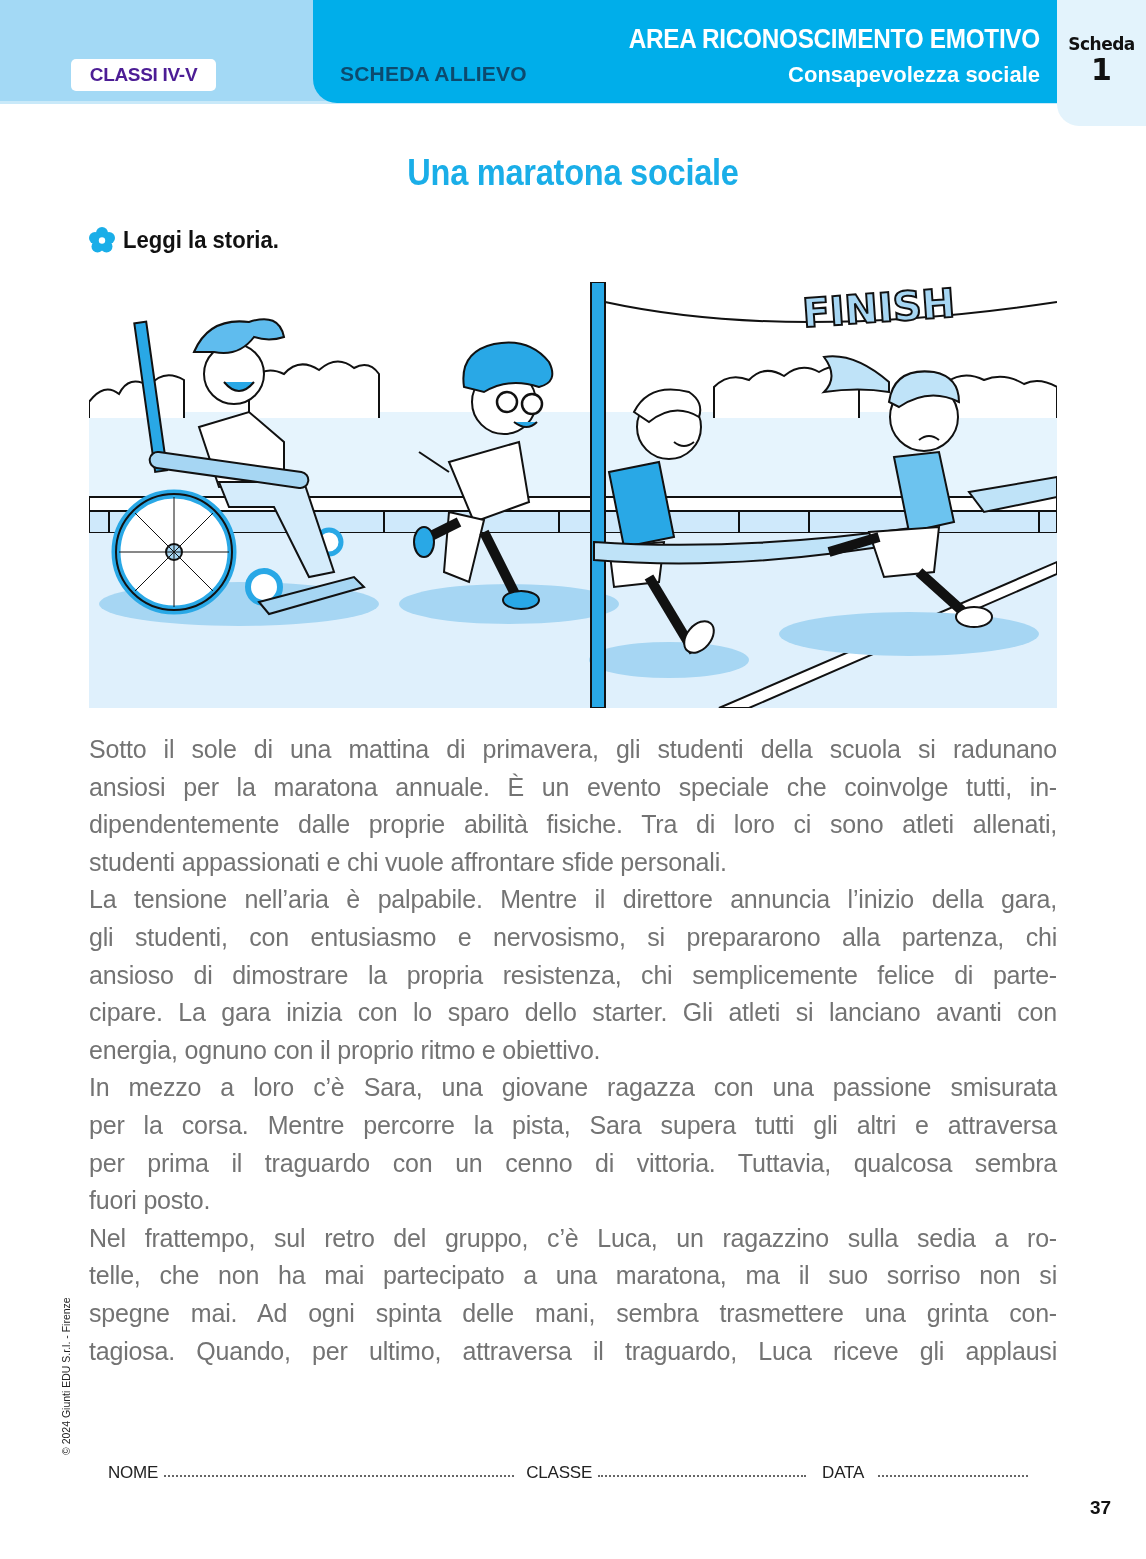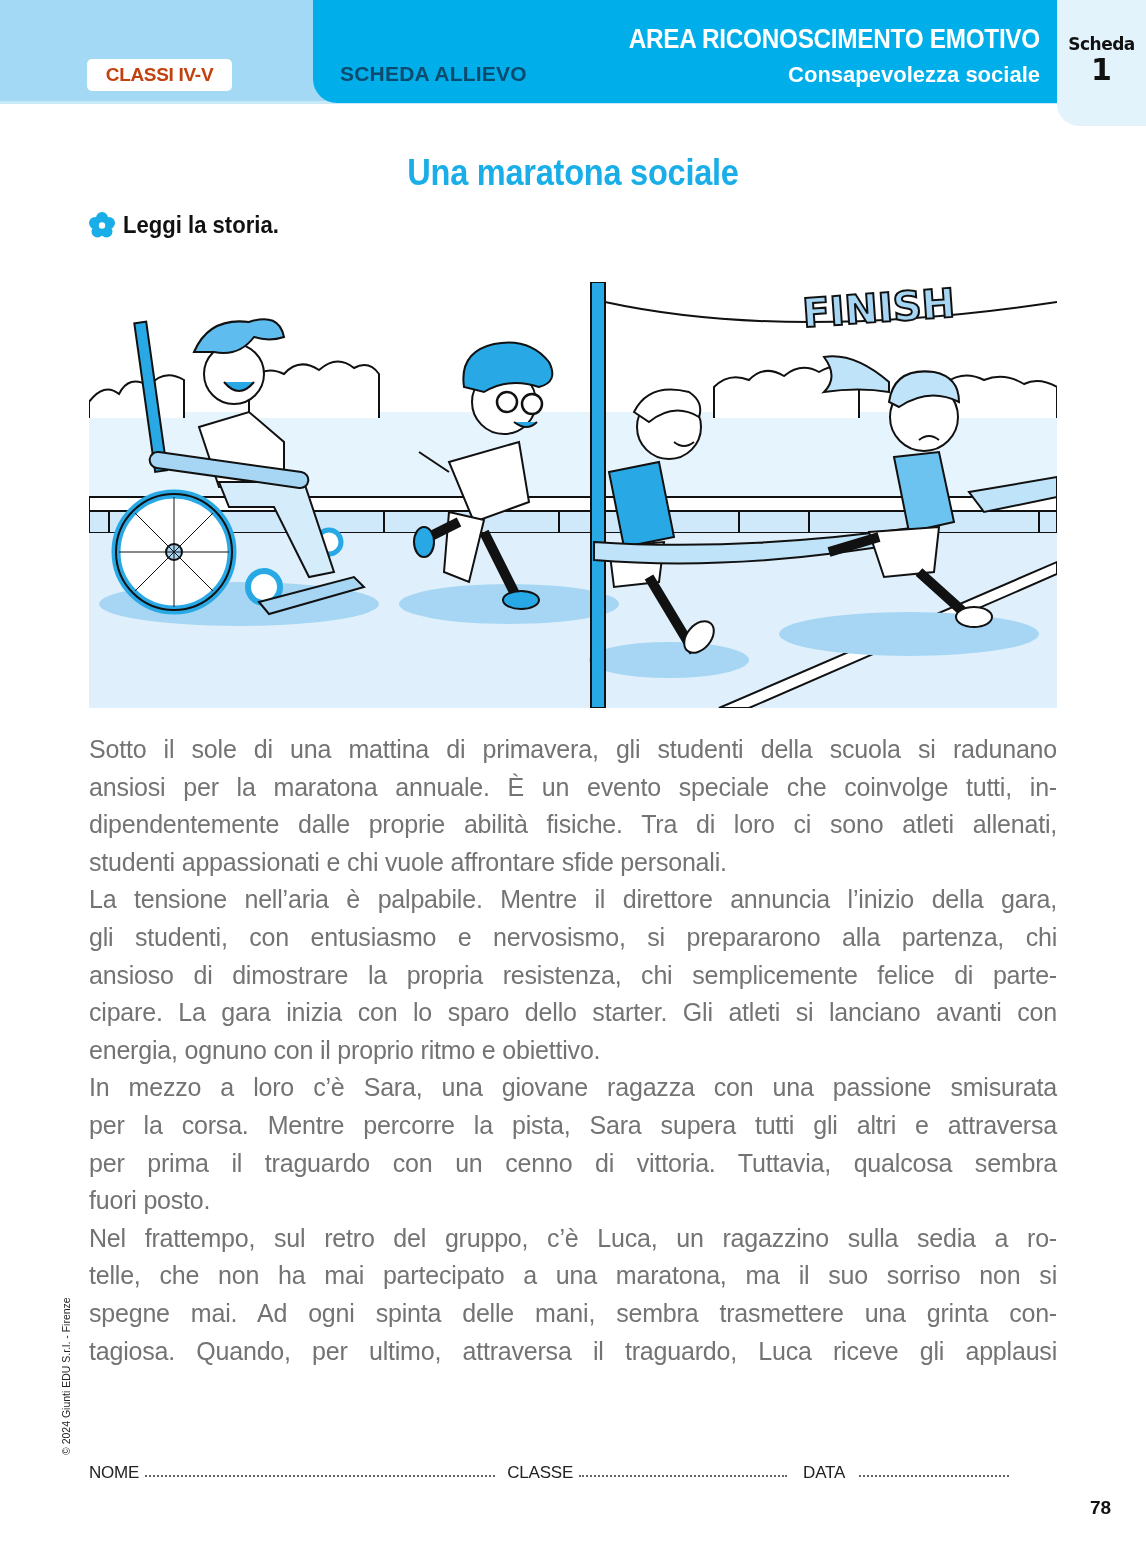--- a/index.html
+++ b/index.html
@@ -2,54 +2,54 @@
 <html><head>
 <meta charset="utf-8">
 <style>
   * { box-sizing: border-box; margin: 0; padding: 0; }
   html, body { width: 1146px; height: 1559px; background: #ffffff; overflow: hidden; }
   body { position: relative; font-family: "Liberation Sans", sans-serif; color: #1a1a1a; }
 
   
   .header { position: absolute; left: 0; top: 0; width: 1146px; height: 103px; background: #a3d9f5; }
   .header-bottom { position: absolute; left: 0; top: 101px; width: 1146px; height: 3px; background: #c9e9f9; }
-  .classi-badge { position: absolute; left: 87px; top: 59px; width: 145px; height: 32px; background: #ffffff; border-radius: 5px;
-    font-weight: bold; font-size: 19px; line-height: 32px; text-align: center; color: #c2410c; letter-spacing: -0.3px; }
+  .classi-badge { position: absolute; left: 71px; top: 59px; width: 145px; height: 32px; background: #ffffff; border-radius: 5px;
+    font-weight: bold; font-size: 19px; line-height: 32px; text-align: center; color: #4c1d95; letter-spacing: -0.3px; }
   .scheda-allievo-tab { position: absolute; left: 313px; top: 0; width: 752px; height: 103px; background: #00aeea; border-bottom-left-radius: 24px; }
   .scheda-allievo { position: absolute; left: 27px; top: 62px; font-weight: bold; font-size: 21px; color: #0c4a6e; letter-spacing: 0.2px; }
   .area-title { position: absolute; right: 25px; top: 24px; font-weight: bold; font-size: 27px; color: #ffffff; letter-spacing: -0.3px; transform: scaleX(0.9); transform-origin: right center; white-space: nowrap; }
   .area-sub { position: absolute; right: 25px; top: 62px; font-weight: bold; font-size: 22px; color: #ffffff; white-space: nowrap; }
   .scheda-box { position: absolute; left: 1057px; top: 0; width: 89px; height: 126px; background: #e3f3fc; border-bottom-left-radius: 22px; text-align: center; }
   .scheda-label { display: block; margin-top: 34px; font-family: "DejaVu Sans", sans-serif; font-weight: bold; font-size: 17px; color: #111; letter-spacing: -0.5px; }
   .scheda-num { display: block; margin-top: 0px; font-family: "DejaVu Sans", sans-serif; font-weight: bold; font-size: 30px; line-height: 32px; color: #111; }
 
   
   .page-title { position: absolute; left: 0; width: 1146px; top: 152px; text-align: center; font-weight: bold; font-size: 37px; color: #1aaee8;
     transform: scaleX(0.88); letter-spacing: -0.3px; }
 
-  .instruction { position: absolute; left: 88px; top: 211px; display: flex; align-items: flex-end; }
+  .instruction { position: absolute; left: 88px; top: 226px; display: flex; align-items: flex-end; }
   .flower-icon { width: 28px; height: 28px; margin-right: 7px; }
   .instruction-text { font-weight: bold; font-size: 24px; color: #111; transform: scaleX(0.92); transform-origin: left center; white-space: nowrap; }
 
   
   .illustration { position: absolute; left: 89px; top: 282px; width: 968px; height: 426px; }
 
   
   .story { position: absolute; left: 89px; top: 731px; width: 968px; font-size: 25px; line-height: 37.6px; color: #737373; text-align: justify; }
   .story p { margin: 0; }
   .story b { font-weight: normal; }
   .line { display: block; text-align: justify; text-align-last: justify; white-space: nowrap; letter-spacing: -0.2px; }
   .line.last { text-align-last: left; }
 
   
   .copyright { position: absolute; left: 60px; top: 1455px; transform: rotate(-90deg); transform-origin: left top; font-size: 10.5px; color: #222; white-space: nowrap; }
 
   
   .footer-fields { position: absolute; left: 89px; top: 1463px; width: 960px; font-size: 17px; color: #222; white-space: nowrap; display: flex; }
-  .field-label { letter-spacing: -0.2px; }
+  .field-label { letter-spacing: -0.2px; margin-left: 19px; }
   .dots { display: inline-block; border-bottom: 2px dotted #666; height: 14px; margin: 0 6px 0 6px; vertical-align: baseline; }
   .page-number { position: absolute; left: 1090px; top: 1497px; font-weight: bold; font-size: 19px; color: #111; }
 </style>
 </head>
 <body>
 
 <div class="header"></div>
 <div class="header-bottom"></div>
 <div class="classi-badge">CLASSI IV-V</div>
 <div class="scheda-allievo-tab">
@@ -197,13 +197,13 @@
 
 <div class="footer-fields">
   <span class="field-label">NOME</span>
   <span class="dots" style="width:350px"></span>
   <span class="field-label" style="margin-left:6px">CLASSE</span>
   <span class="dots" style="width:208px"></span>
   <span class="field-label" style="margin-left:10px">DATA</span>
   <span class="dots" style="width:150px; margin-left:14px"></span>
 </div>
 
-<div class="page-number">78</div>
+<div class="page-number">37</div>
 
 </body></html>

